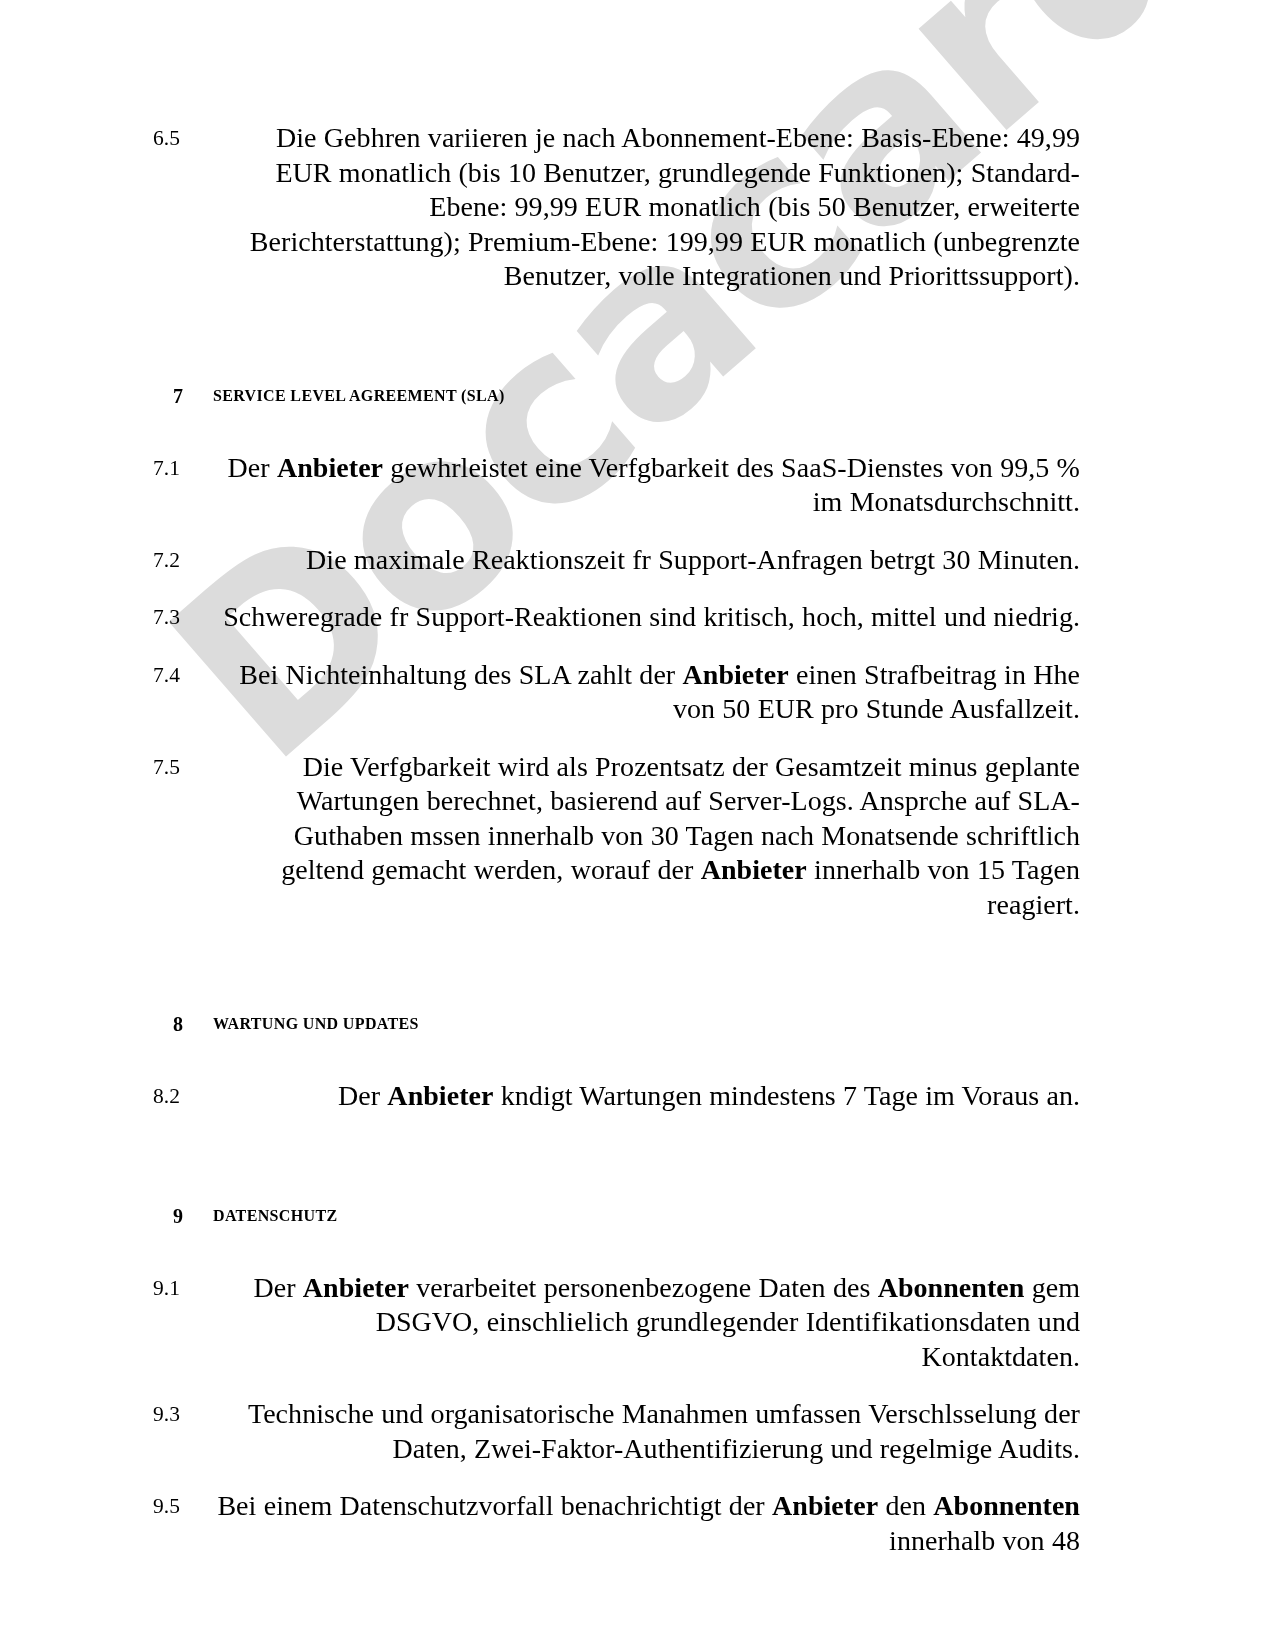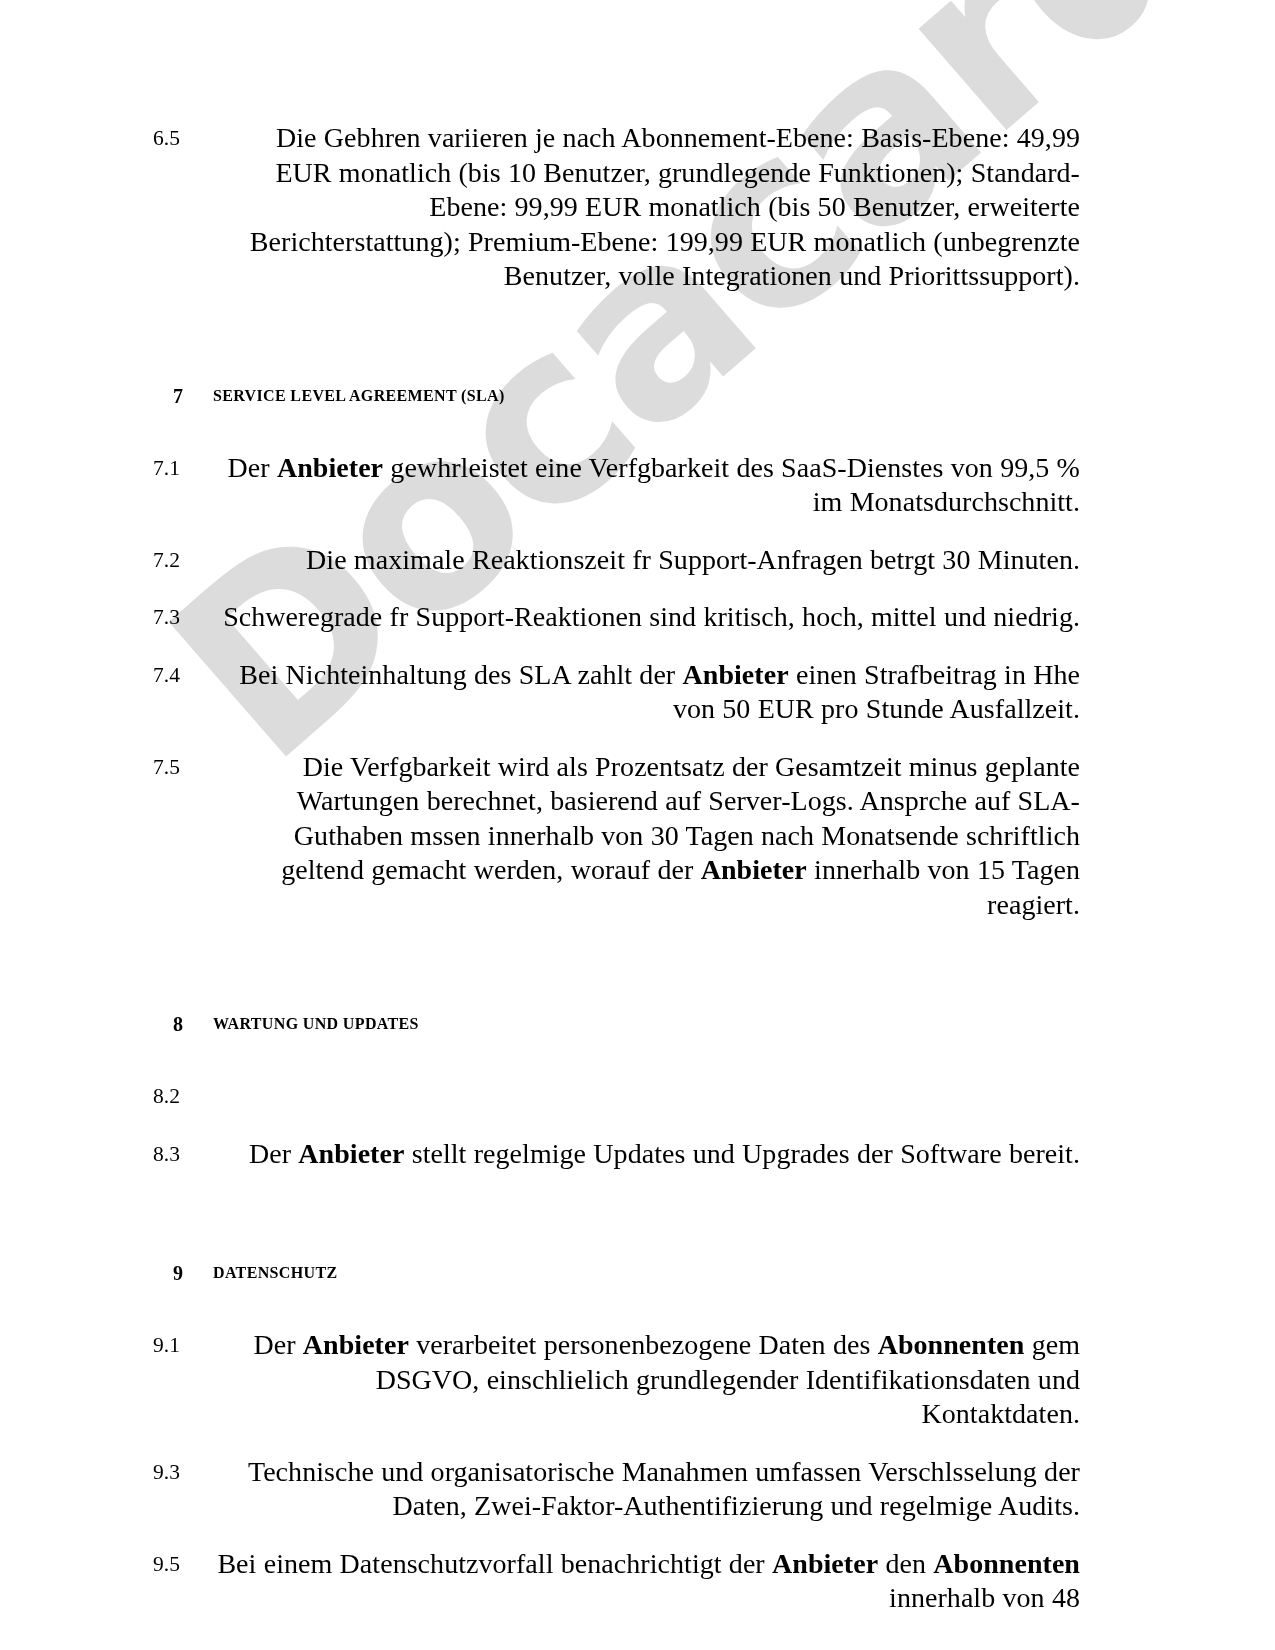--- a/index.html
+++ b/index.html
@@ -147,24 +147,21 @@
           <div class="body">Die Verfgbarkeit wird als Prozentsatz der Gesamtzeit minus geplante Wartungen berechnet, basierend auf Server-Logs. Ansprche auf SLA-Guthaben mssen innerhalb von 30 Tagen nach Monatsende schriftlich geltend gemacht werden, worauf der <b>Anbieter</b> innerhalb von 15 Tagen reagiert.</div>
         </div>
         <div class="gap-lg"></div>
         <div class="heading">
           <div class="num">8</div>
           <div class="title">WARTUNG UND UPDATES</div>
         </div>
         <div class="gap-sm"></div>
         <div class="clause">
           <div class="num">8.2</div>
-        </div>
-        <div class="clause">
-          <div class="num">8.3</div>
-          <div class="body">Der <b>Anbieter</b> stellt regelmige Updates und Upgrades der Software bereit.</div>
+          <div class="body">Der <b>Anbieter</b> kndigt Wartungen mindestens 7 Tage im Voraus an.</div>
         </div>
         <div class="gap-lg"></div>
         <div class="heading">
           <div class="num">9</div>
           <div class="title">DATENSCHUTZ</div>
         </div>
         <div class="gap-sm"></div>
         <div class="clause">
           <div class="num">9.1</div>
           <div class="body">Der <b>Anbieter</b> verarbeitet personenbezogene Daten des <b>Abonnenten</b> gem DSGVO, einschlielich grundlegender Identifikationsdaten und Kontaktdaten.</div>

